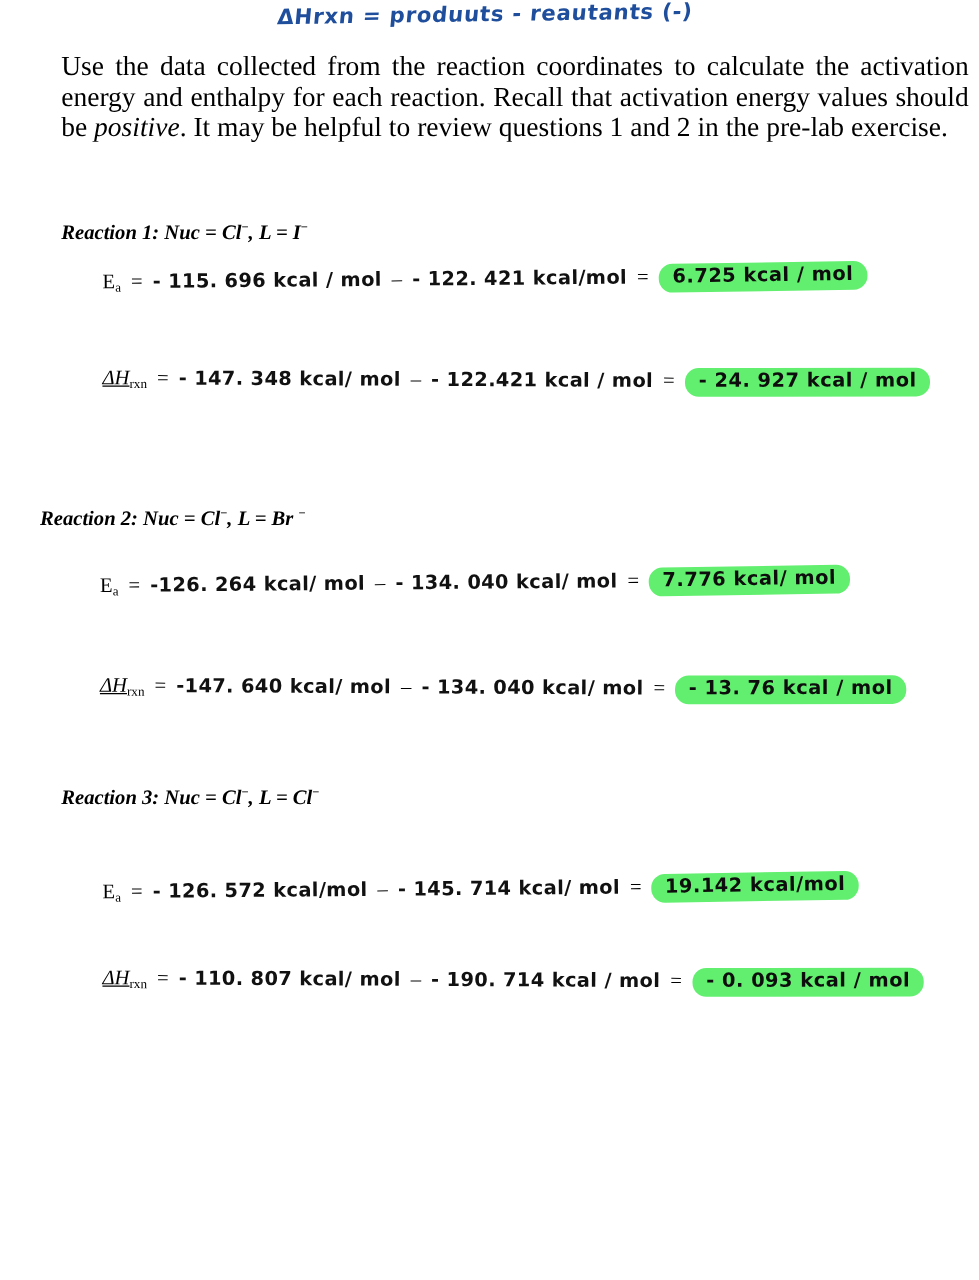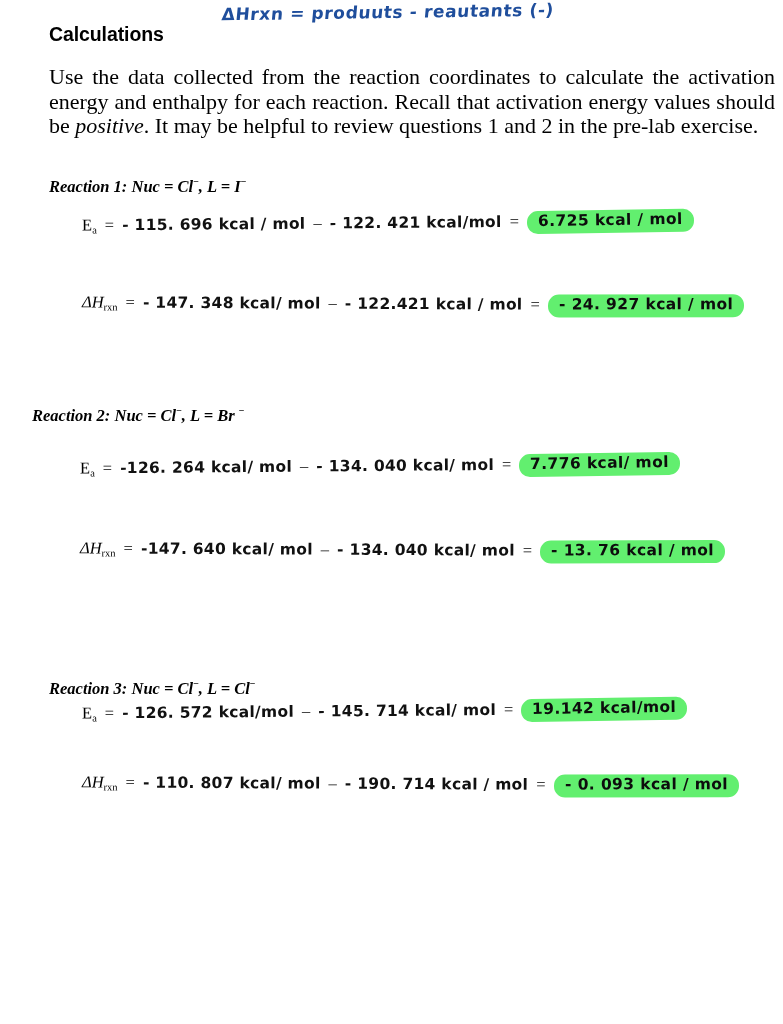--- a/index.html
+++ b/index.html
@@ -80,21 +80,21 @@
     line-height: 1;
   }
   .eq-label {
     font-family: "Liberation Serif", serif;
     font-size: 16.5px;
     font-style: normal;
     display: inline-block;
     vertical-align: middle;
     margin-left: 24px;
   }
-  .eq-label.italicH { font-style: italic; }
+  .eq-label.italicH { font-style: italic; text-decoration: underline; }
   .eq-label sub {
     font-size: 10.5px;
     font-style: normal;
     vertical-align: baseline;
     position: relative;
     top: 3px;
   }
   .eq-hand {
     font-family: "DejaVu Sans", sans-serif;
     font-size: 15.5px;
@@ -127,21 +127,20 @@
   .tilt1 { transform: rotate(-0.5deg); }
   .tilt2 { transform: rotate(0.3deg); }
 </style>
 </head>
 <body>
 
 <div class="hand-note">ΔHrxn = produuts - reautants   (-)</div>
 
 <div class="page">
 
-  <h1 class="section-title">Calculations</h1>
 
   <p class="intro"><span>Use the data collected from the reaction coordinates to calculate the activation energy and enthalpy for each reaction.  Recall that activation energy values should be </span><em>positive</em><span>.  It may be helpful to review questions 1 and 2 in the pre-lab exercise.</span></p>
 
 </div>
 
 <div style="position:absolute; left:49px; top:176px;" class="reaction-heading"><span>Reaction 1: Nuc = Cl</span><sup>−</sup><span>, L = I</span><sup>−</sup></div>
 
 <div class="eq-row tilt1" style="left:58px; top:212px;">
   <span class="eq-label"><span>E</span><sub>a</sub></span>
   <span class="eq-op">=</span>
@@ -177,21 +176,21 @@
 <div class="eq-row tilt2" style="left:56px; top:539px;">
   <span class="eq-label italicH"><span>ΔH</span><sub>rxn</sub></span>
   <span class="eq-op">=</span>
   <span class="eq-hand">-147. 640 kcal/ mol</span>
   <span class="eq-op">–</span>
   <span class="eq-hand">- 134. 040 kcal/ mol</span>
   <span class="eq-op">=</span>
   <span class="hl">- 13. 76 kcal / mol</span>
 </div>
 
-<div style="position:absolute; left:49px; top:678px;" class="reaction-heading"><span>Reaction 3: Nuc = Cl</span><sup>−</sup><span>, L = Cl</span><sup>−</sup></div>
+<div style="position:absolute; left:49px; top:628px;" class="reaction-heading"><span>Reaction 3: Nuc = Cl</span><sup>−</sup><span>, L = Cl</span><sup>−</sup></div>
 
 <div class="eq-row tilt1" style="left:58px; top:700px;">
   <span class="eq-label"><span>E</span><sub>a</sub></span>
   <span class="eq-op">=</span>
   <span class="eq-hand">- 126. 572 kcal/mol</span>
   <span class="eq-op">–</span>
   <span class="eq-hand">- 145. 714 kcal/ mol</span>
   <span class="eq-op">=</span>
   <span class="hl">19.142 kcal/mol</span>
 </div>

